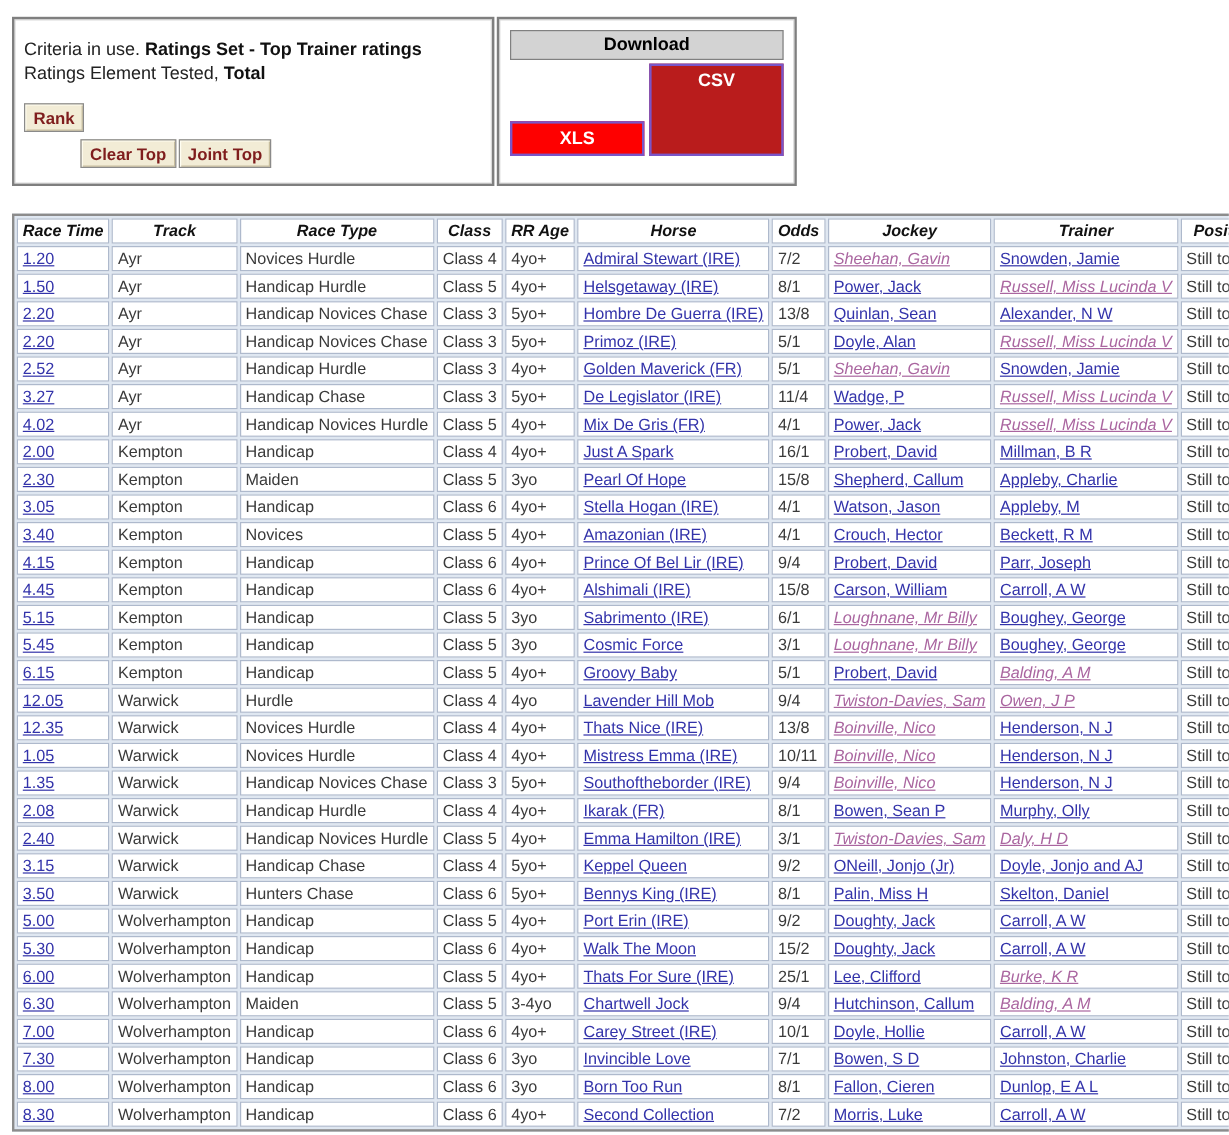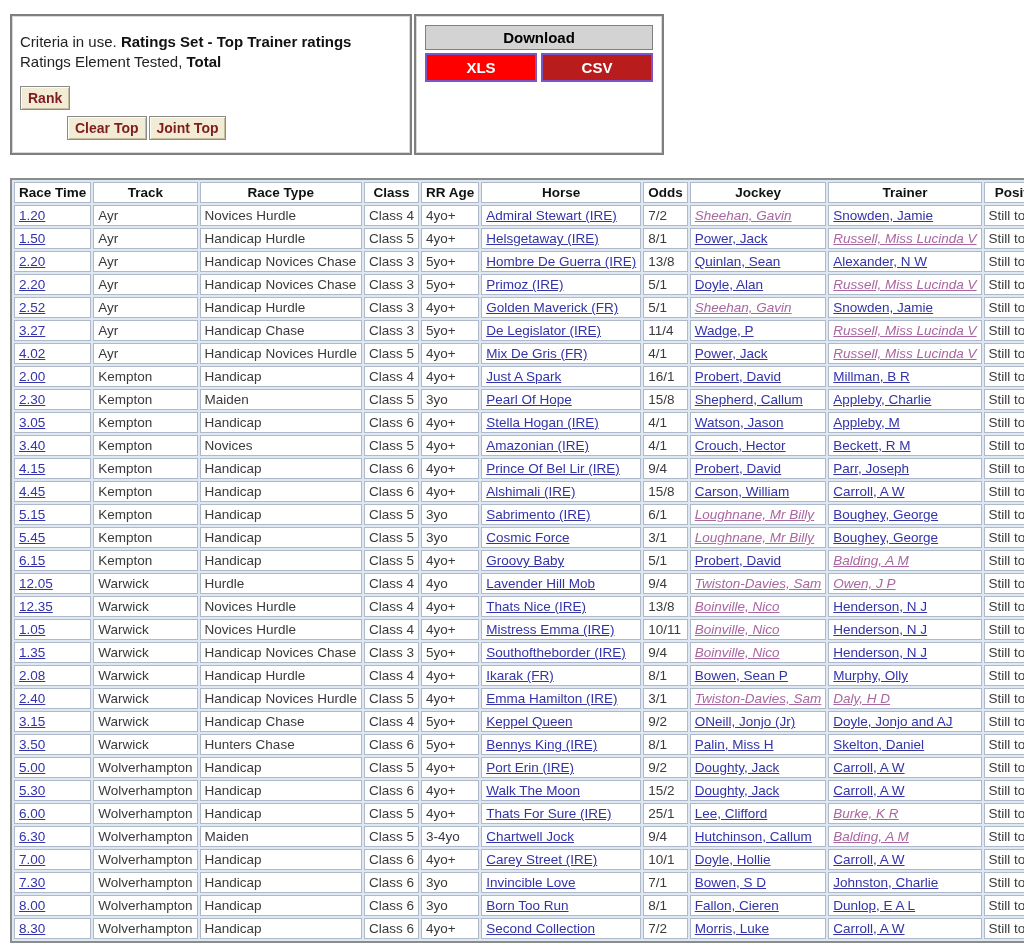--- a/index.html
+++ b/index.html
@@ -38,21 +38,21 @@
   .race-table {
     position: absolute; left: 10px; top: 178px; width: 1004px;
     border-collapse: separate; border-spacing: 2px;
     background: #dfe7f1; border: 2px solid #8c8c8c;
     font-size: 13.5px; color: #3a3a3a;
   }
   .race-table th, .race-table td {
     background: #ffffff; border: 1px solid #aeb9cc; padding: 2px 4px;
     height: 20px; white-space: nowrap; overflow: hidden;
   }
-  .race-table th { font-weight: bold; text-align: center; color: #111; }
+  .race-table th { font-weight: bold; text-align: center; color: #111; font-style: italic; }
   .race-table td { text-align: left; }
   a.link { color: #3333aa; text-decoration: underline; }
   a.visited { color: #aa66a0; text-decoration: underline; font-style: italic; }
   .col-time { width: 74px; } .col-track { width: 100px; } .col-racetype { width: 158px; }
   .col-class { width: 54px; } .col-age { width: 50px; } .col-horse { width: 154px; }
   .col-odds { width: 40px; } .col-jockey { width: 136px; } .col-trainer { width: 146px; }
   .col-pos { width: 78px; }
 </style>
 </head>
 <body>
@@ -68,21 +68,21 @@
         <button class="push-btn">Rank</button>
       </div>
       <div class="btn-row cleartop-row">
         <button class="push-btn">Clear Top</button><button class="push-btn">Joint Top</button>
       </div>
     </div>
 
     <div class="panel download-panel">
       <div class="download-header">Download</div>
       <div class="dl-buttons">
-        <a href="#" class="dl-btn" id="xls-btn" style="background: rgb(254, 0, 0); border-color: rgb(122, 85, 200);">XLS</a>
+        <a href="#" class="dl-btn" id="xls-btn" style="background: rgb(254, 0, 0); border-color: rgb(122, 85, 200); margin-top: 48px;">XLS</a>
         <a href="#" class="dl-btn" id="csv-btn" style="background: #b91c1c; border-color: rgb(122, 85, 200);">CSV</a>
       </div>
     </div>
 
   </div>
 
   <table class="race-table">
     <colgroup>
       <col class="col-time">
         <col class="col-track">

